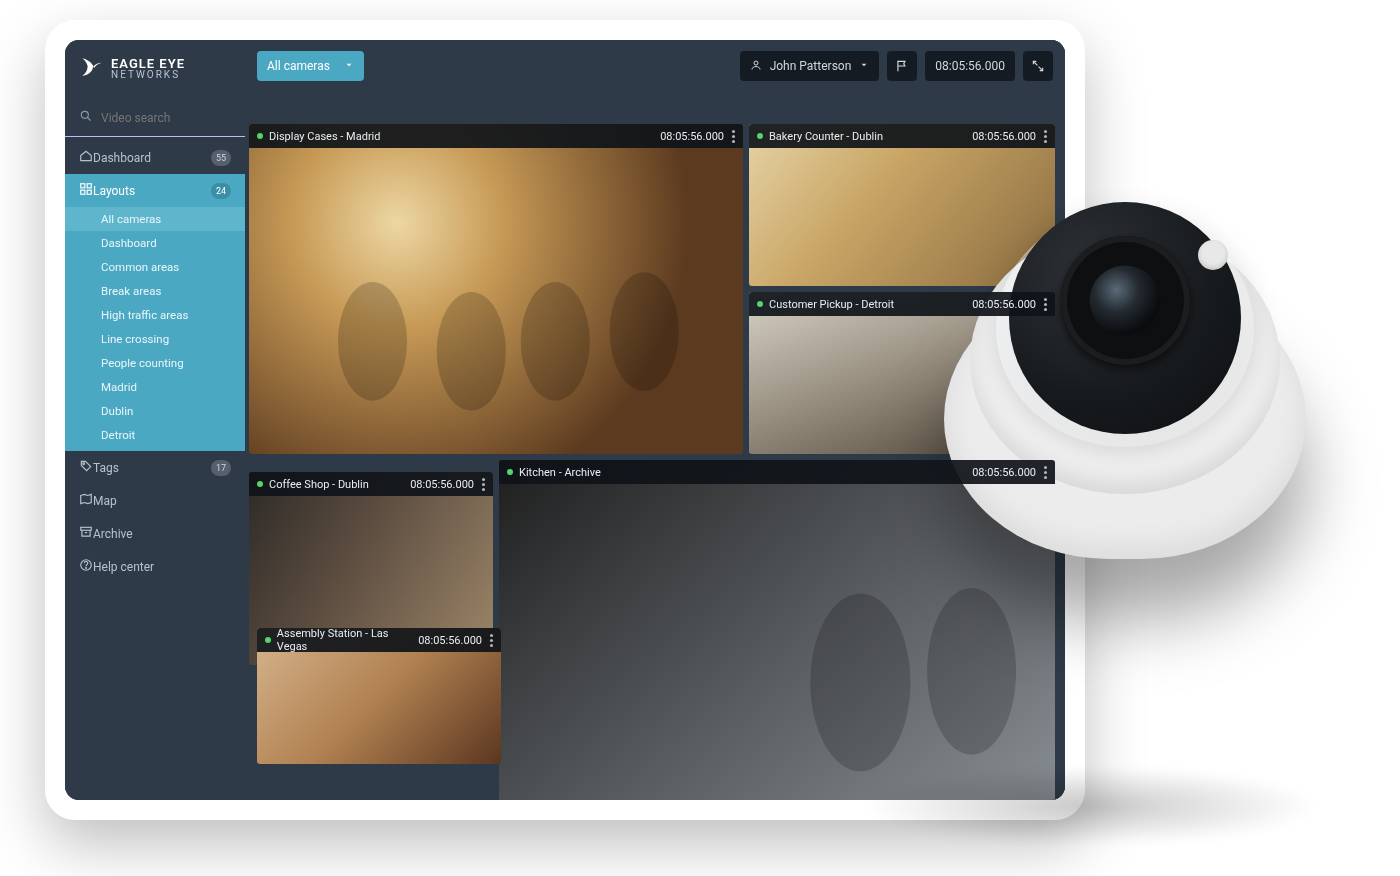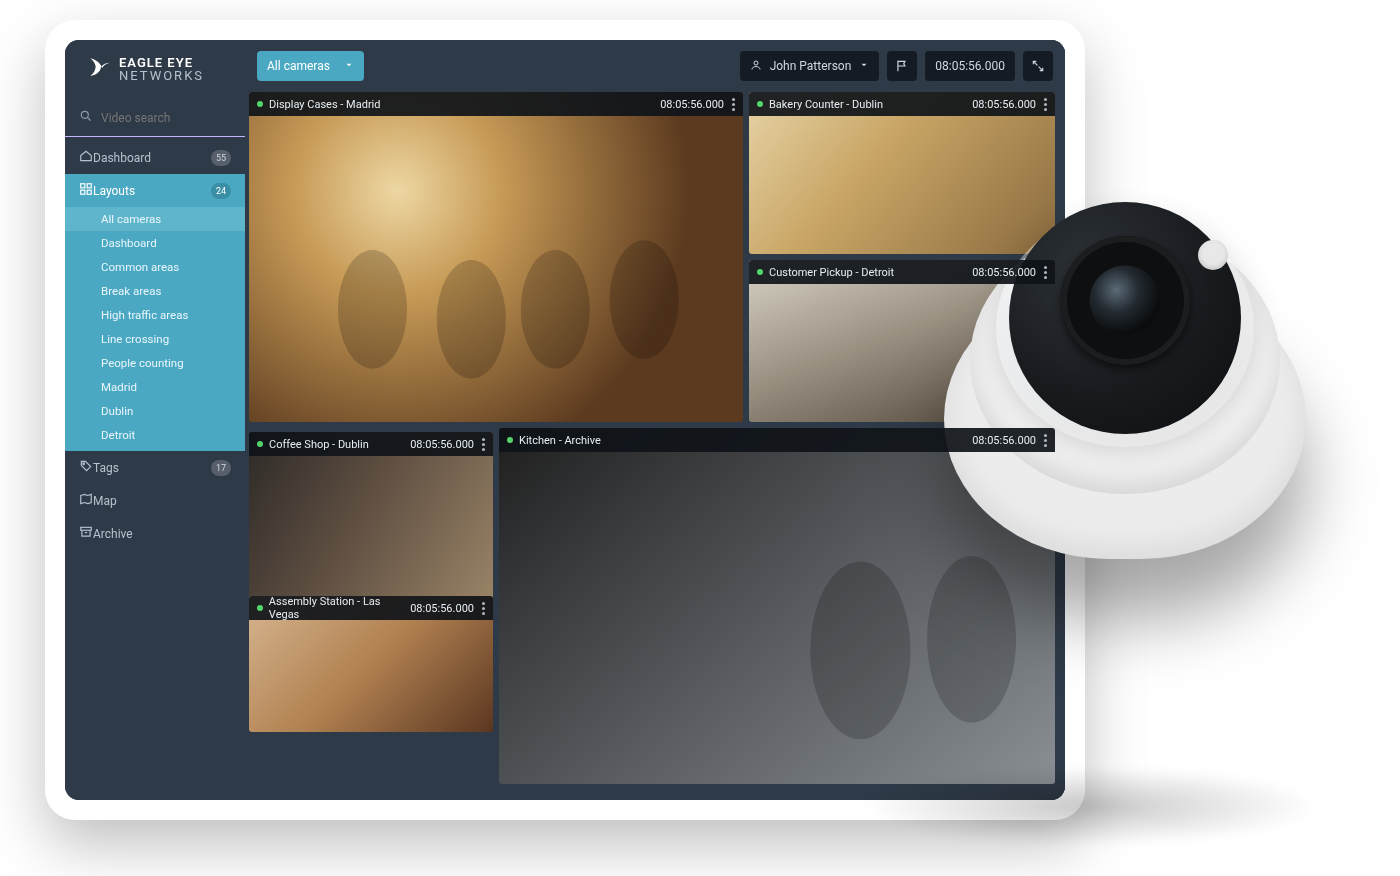--- a/index.html
+++ b/index.html
@@ -4,45 +4,45 @@
 <style>
   * { box-sizing: border-box; margin: 0; padding: 0; font-family: -apple-system, BlinkMacSystemFont, "Segoe UI", Roboto, Arial, sans-serif; }
   body { background: #fff; width: 1400px; height: 876px; position: relative; }
   .device-frame {
     position: absolute; left: 45px; top: 20px; width: 1040px; height: 800px;
     background: #fff; border-radius: 30px; box-shadow: 0 25px 60px rgba(0,0,0,.25);
     padding: 20px; display: flex; overflow: hidden;
   }
   .app { display: flex; width: 100%; height: 100%; border-radius: 14px; overflow: hidden; background: #2e3a47; }
   .sidebar { width: 180px; background: #2e3a47; color: #b5c2cf; display: flex; flex-direction: column; font-size: 12px; }
-  .logo-area { padding: 14px 12px 8px 22px; }
+  .logo-area { padding: 14px 12px 8px 14px; }
   .logo { display: flex; align-items: center; gap: 6px; color: #fff; }
   .logo svg { width: 26px; height: 26px; }
   .logo-text { line-height: 1; }
   .logo-line1 { font-weight: 600; font-size: 13px; letter-spacing: 1px; }
-  .logo-line2 { font-size: 13px; letter-spacing: 2px; color: #b5c2cf; }
+  .logo-line2 { font-size: 10px; letter-spacing: 2px; color: #b5c2cf; }
   .search-row { display:flex; align-items:center; gap:8px; padding: 10px 14px; color:#8b99a8; border-bottom:1px solid #c4b5fd; margin: 8px 0 4px; }
   .search-row svg { width:14px; height:14px; }
   .search-input { background:transparent; border:none; outline:none; color:#b5c2cf; font-size:12px; width:100%; }
   .nav-item { display:flex; align-items:center; justify-content:space-between; padding: 8px 14px; cursor:pointer; }
   .nav-item .ni-left { display:flex; align-items:center; }
   .nav-item svg { width:14px; height:14px; }
   .nav-item.selected { background:#4aa8c2; color:#fff; }
   .badge { min-width:18px; height:16px; border-radius:8px; background:#565f6b; color:#cfd8e1; font-size:9px; display:flex; align-items:center; justify-content:center; padding:0 5px; }
   .sub-list { background:#4aa8c2; padding-bottom: 4px; }
   .sub-item { padding: 5px 14px 5px 36px; color:#e9f6fb; cursor:pointer; font-size:11.5px; }
   .sub-item.active { background:#5fb6cc; }
   .main { flex:1; background:#2e3a47; display:flex; flex-direction:column; }
   .topbar { height:52px; background:#2e3a47; display:flex; align-items:center; justify-content:space-between; padding: 0 12px; gap:10px; }
   .dropdown { background:#4aa8c2; color:#fff; border-radius:4px; height:30px; padding:0 10px; display:flex; align-items:center; gap:14px; cursor:pointer; font-size:12px;}
   .topbar-right { display:flex; align-items:center; gap:8px; }
   .tb-user { background:#141b22; height:30px; border-radius:4px; padding:0 10px; display:flex; align-items:center; gap:8px; color:#cfd8e1; font-size:12px; cursor:pointer;}
   .tb-btn { background:#141b22; height:30px; width:30px; border-radius:4px; display:flex; align-items:center; justify-content:center; color:#cfd8e1; cursor:pointer;}
   .tb-time { background:#141b22; height:30px; border-radius:4px; padding:0 10px; display:flex; align-items:center; color:#cfd8e1; font-size:12px;}
-  .grid-area { flex:1; background:#2e3a47; padding: 0 6px 6px; position:relative; }
+  .grid-area { flex:1; background:#2e3a47; padding: 0 6px 6px; position:relative;margin-top:32px; }
   .tile { position:absolute; border-radius:3px; overflow:hidden; background:#555; }
   .tile-header { position:absolute; top:0; left:0; right:0; height:24px; background:rgba(15,20,25,.92); color:#e6edf3; display:flex; align-items:center; justify-content:space-between; padding:0 8px; font-size:11px; z-index:2;}
   .tile-header .th-left { display:flex; align-items:center; gap:6px; }
   .dot { width:6px; height:6px; border-radius:50%; background:#55d46a;}
   .th-right { display:flex; align-items:center; gap:8px; }
   .more-dots { display:flex; flex-direction:column; gap:2px; cursor:pointer;}
   .more-dots span { width:3px; height:3px; border-radius:50%; background:#aeb7c0; }
   
   .bg1 { background: radial-gradient(circle at 30% 30%, #edd7a3 0%, #c79a56 25%, #5c3a1f 70%), #7c5a32; }
   .bg2 { background: linear-gradient(130deg,#e6d3a6 0%, #c9a666 40%, #8a6b3f 100%); }
@@ -155,20 +155,30 @@
           <span><svg viewBox="0 0 24 24" fill="none" stroke="currentColor" stroke-width="2">
                 <rect x="3" y="4" width="18" height="5"></rect>
                 <path d="M5 9v10h14V9"></path>
                 <path d="M10 13h4"></path>
               </svg></span>
           <span>Archive</span>
         </span>
       </div>
 
 
+      <div class="nav-item">
+        <span class="ni-left">
+          <span><svg viewBox="0 0 24 24" fill="none" stroke="currentColor" stroke-width="2">
+                <circle cx="12" cy="12" r="9"></circle>
+                <path d="M9 9a3 3 0 115 2c-1 1-2 1-2 3"></path>
+                <circle cx="12" cy="17" r=".7" fill="currentColor"></circle>
+              </svg></span>
+          <span>Help center</span>
+        </span>
+      </div>
     </aside>
 
     <main class="main">
       <div class="topbar">
         <div class="dropdown">
           <span>All cameras</span>
           <span><svg width="10" height="10" viewBox="0 0 24 24" fill="#fff">
                 <path d="M6 9l6 6 6-6z"></path>
               </svg></span>
         </div>
@@ -253,21 +263,21 @@
                 <span>08:05:56.000</span>
                 <span class="more-dots">
                   <span></span>
                   <span></span>
                   <span></span>
                 </span>
               </span>
           </div>
         </div>
 
-        <div class="tile bg4" style="left:4px; top:340px; width:244px; height:193px;">
+        <div class="tile bg4" style="left:4px; top:348px; width:244px; height:193px;">
           <div class="tile-header">
             <span class="th-left">
                 <span class="dot"></span>
                 <span>Coffee Shop - Dublin</span>
               </span>
             <span class="th-right">
                 <span>08:05:56.000</span>
                 <span class="more-dots">
                   <span></span>
                   <span></span>
@@ -291,21 +301,21 @@
                   <span></span>
                 </span>
               </span>
           </div>
           <svg class="people-overlay" viewBox="0 0 100 60">
               <ellipse cx="65" cy="40" rx="9" ry="16" fill="#000"></ellipse>
               <ellipse cx="85" cy="38" rx="8" ry="15" fill="#000"></ellipse>
             </svg>
         </div>
 
-        <div class="tile bg6" style="left:4px; top:504px; width:244px; height:136px;">
+        <div class="tile bg6" style="left:12px; top:504px; width:244px; height:136px;">
           <div class="tile-header">
             <span class="th-left">
                 <span class="dot"></span>
                 <span>Assembly Station - Las Vegas</span>
               </span>
             <span class="th-right">
                 <span>08:05:56.000</span>
                 <span class="more-dots">
                   <span></span>
                   <span></span>

